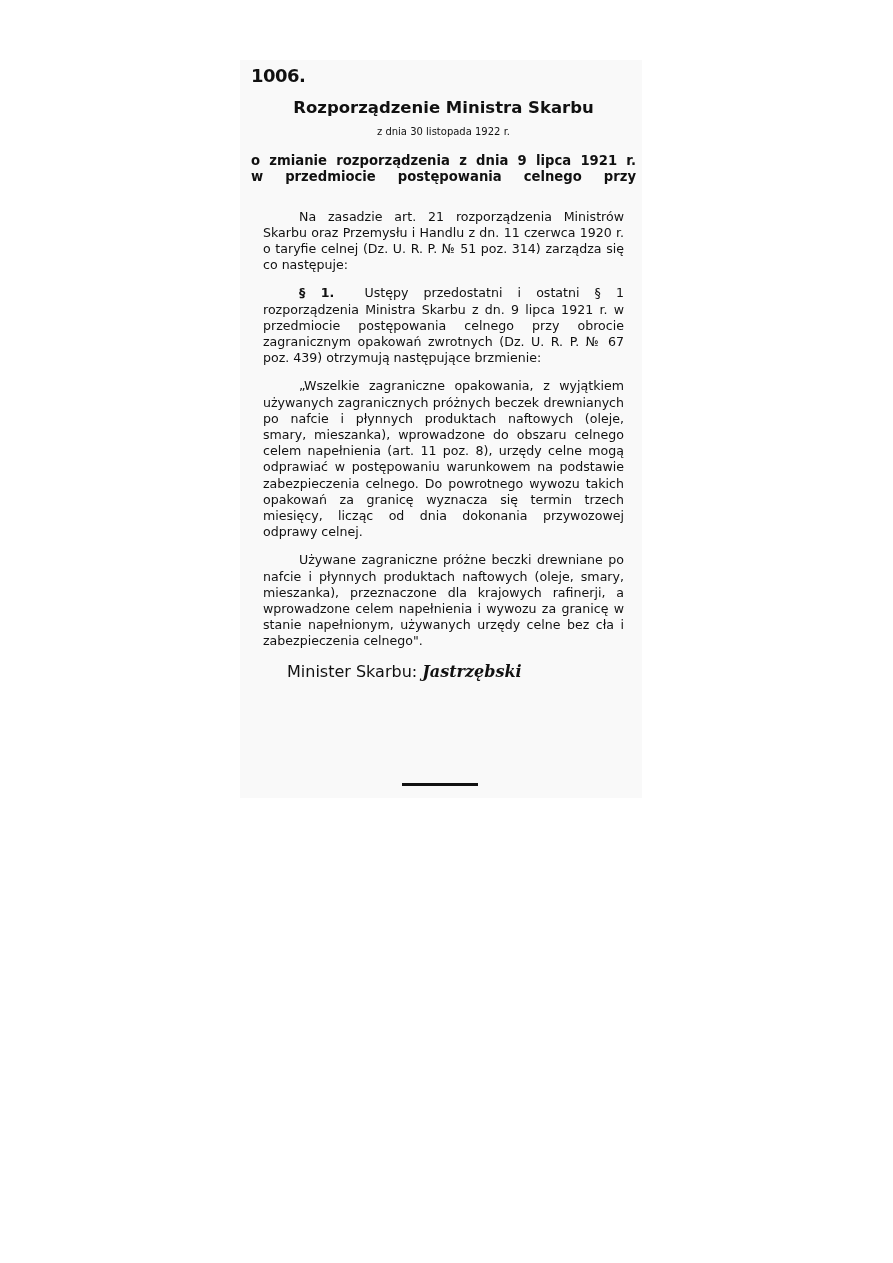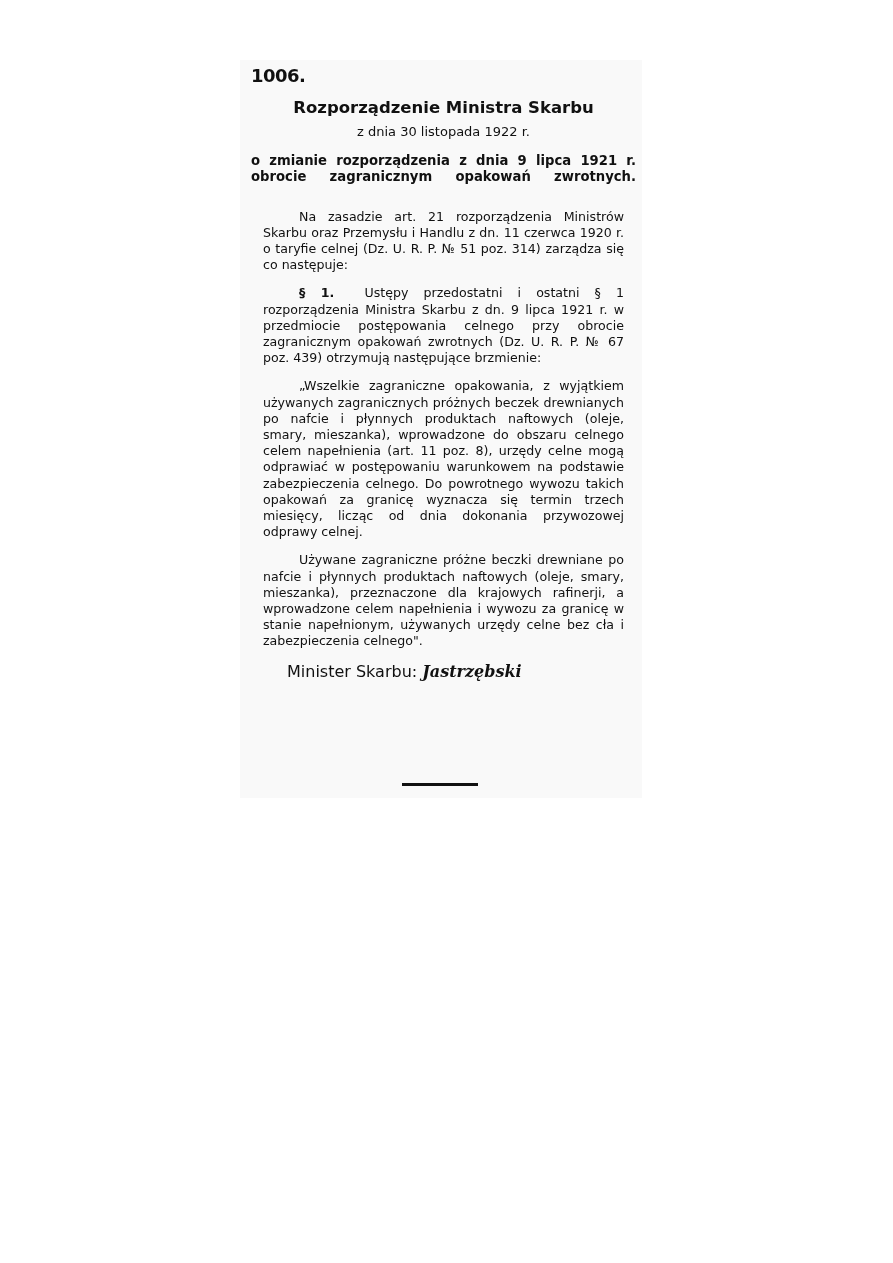--- a/index.html
+++ b/index.html
@@ -8,21 +8,21 @@
     position: absolute; left: 240px; top: 60px; width: 402px; height: 738px;
     background: #f9f9f9;
   }
   .doc {
     position: absolute; left: 251px; top: 68px; width: 385px;
     font-family: "DejaVu Sans", sans-serif; color: #111;
     font-size: 12.6px; line-height: 16.2px;
   }
   .num { text-align: left; font-weight: bold; font-size: 18px; margin: 0 0 16px 0; letter-spacing: -0.5px; }
   .title { text-align: center; font-weight: bold; font-size: 16.5px; margin: 0 0 8px 0; }
-  .date { text-align: center; font-size: 13px; margin: 0 0 5px 0; }
+  .date { text-align: center; font-size: 10px; margin: 0 0 5px 0; }
   .subject { font-weight: bold; font-size: 13.2px; line-height: 16.5px; text-align: justify; text-align-last: justify; margin: 12px 0 23px 0; }
   .subject span { display: block; text-align: justify; text-align-last: justify; }
   p { margin: 12px; text-align: justify; }
   .indent { text-indent: 36px; }
   .para { margin-bottom: 9px; }
   .b { font-weight: bold; }
   .sign { margin-top: 14px; padding-left: 36px; font-size: 16px; }
   .sign em { font-style: italic; font-weight: bold; font-family: "DejaVu Serif", serif; }
   .rule {
     position: absolute; left: 402px; top: 783px; width: 76px; height: 3px; background: #111;
@@ -32,21 +32,21 @@
 <body>
 
 <div class="page"></div>
 
 <div class="doc">
   <div class="num">1006.</div>
   <div class="title">Rozporządzenie Ministra Skarbu</div>
   <div class="date">z dnia 30 listopada 1922 r.</div>
   <div class="subject">
     <span>o zmianie rozporządzenia z dnia 9 lipca 1921 r.</span>
-    <span>obrocie zagranicznym opakowań zwrotnych.</span>
+    <span>w przedmiocie postępowania celnego przy</span>
   </div>
 
   <p class="indent para">Na zasadzie art. 21 rozporządzenia Ministrów Skarbu oraz Przemysłu i Handlu z dn. 11 czerwca 1920 r. o taryfie celnej (Dz. U. R. P. № 51 poz. 314) zarządza się co następuje:</p>
 
   <p class="indent"><span class="b">§ 1.</span>&nbsp; <span>Ustępy przedostatni i ostatni § 1 rozporządzenia Ministra Skarbu z dn. 9 lipca 1921 r. w przedmiocie postępowania celnego przy obrocie zagranicznym opakowań zwrotnych (Dz. U. R. P. № 67 poz. 439) otrzymują następujące brzmienie:</span></p>
   <p class="indent">„Wszelkie zagraniczne opakowania, z wyjątkiem używanych zagranicznych próżnych beczek drewnianych po nafcie i płynnych produktach naftowych (oleje, smary, mieszanka), wprowadzone do obszaru celnego celem napełnienia (art. 11 poz. 8), urzędy celne mogą odprawiać w postępowaniu warunkowem na podstawie zabezpieczenia celnego. Do powrotnego wywozu takich opakowań za granicę wyznacza się termin trzech miesięcy, licząc od dnia dokonania przywozowej odprawy celnej.</p>
   <p class="indent para">Używane zagraniczne próżne beczki drewniane po nafcie i płynnych produktach naftowych (oleje, smary, mieszanka), przeznaczone dla krajowych rafinerji, a wprowadzone celem napełnienia i wywozu za granicę w stanie napełnionym, używanych urzędy celne bez cła i zabezpieczenia celnego".</p>
 
 
   <div class="sign">

